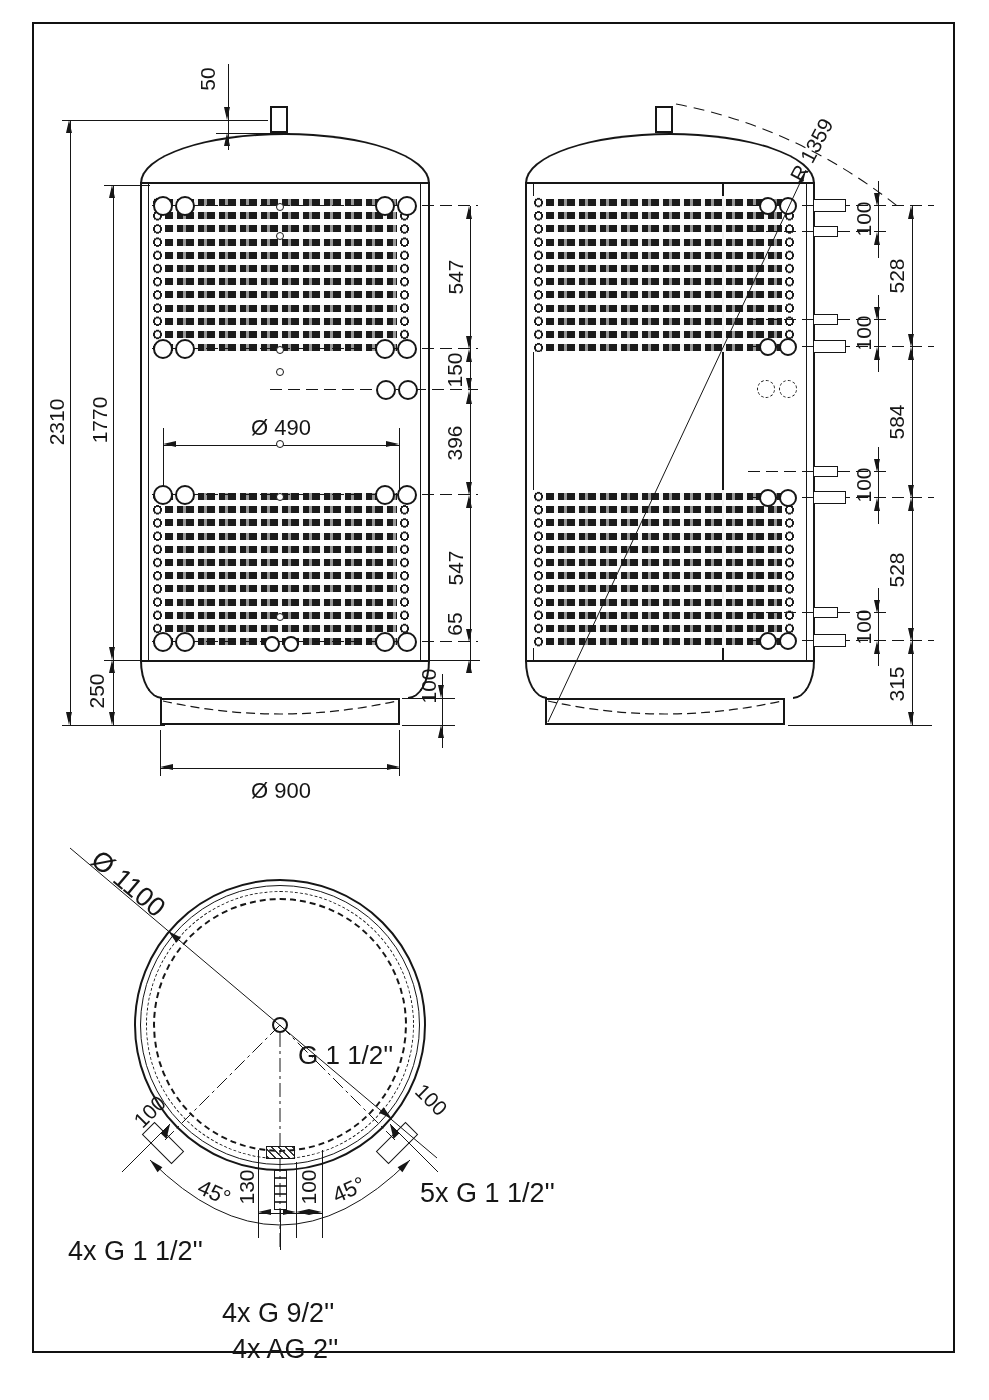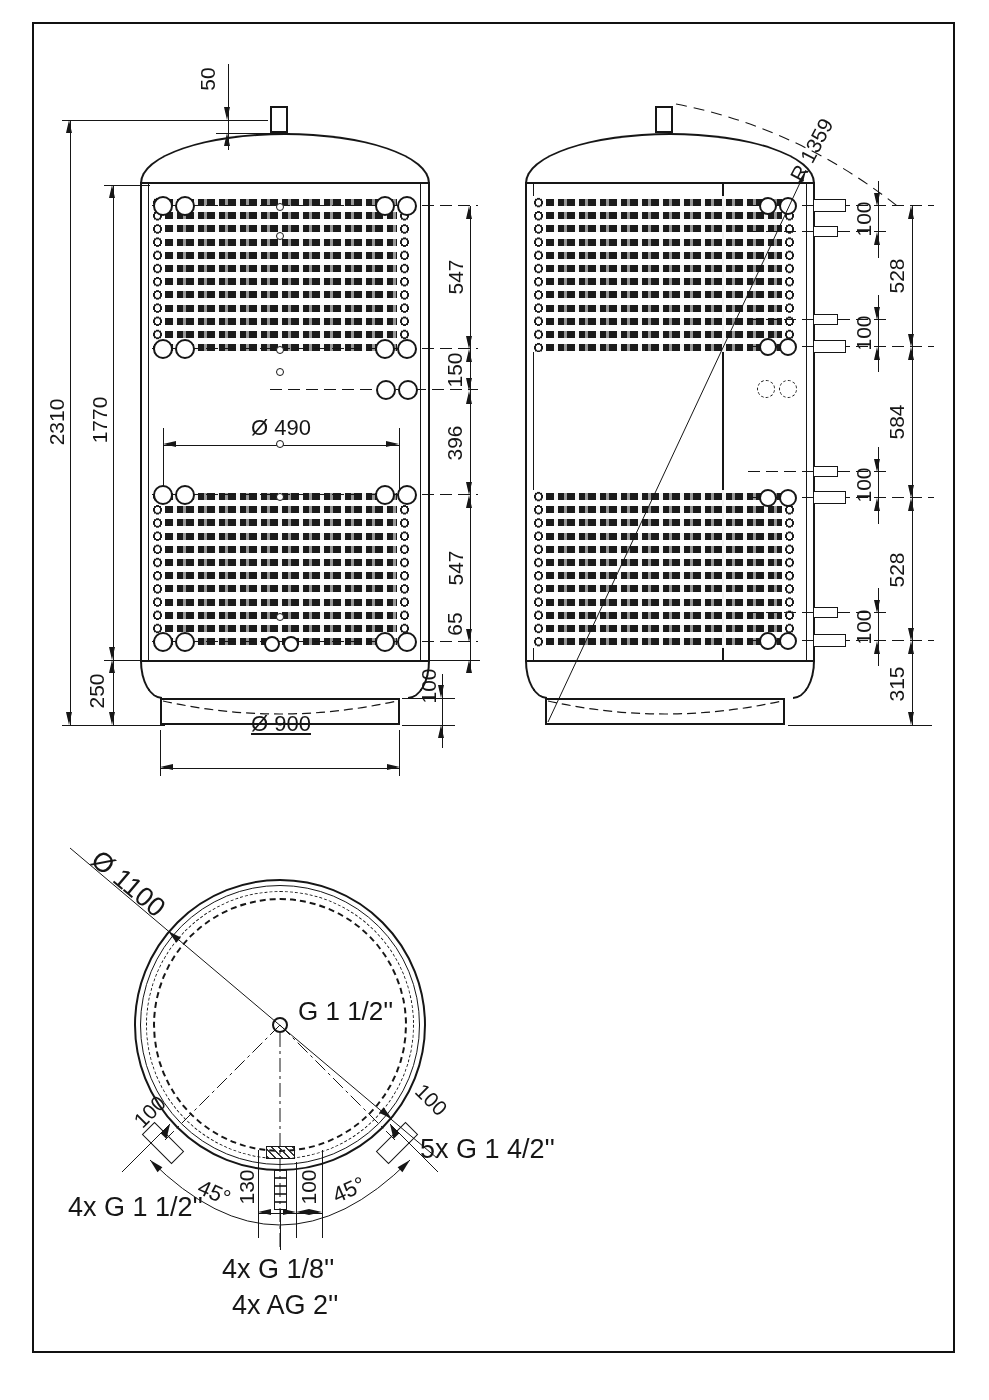--- a/index.html
+++ b/index.html
@@ -21,21 +21,21 @@
   .cd{border-style:dashed;border-width:1.5px;background:transparent;}
   .stub{position:absolute;border:1.8px solid #161616;background:#fff;box-sizing:border-box;z-index:5;}
   .ar{position:absolute;width:0;height:0;z-index:8;}
   .ar.up{border-left:3.6px solid transparent;border-right:3.6px solid transparent;border-bottom:13px solid #161616;}
   .ar.dn{border-left:3.6px solid transparent;border-right:3.6px solid transparent;border-top:13px solid #161616;}
   .ar.lf{border-top:3.6px solid transparent;border-bottom:3.6px solid transparent;border-right:13px solid #161616;}
   .ar.rt{border-top:3.6px solid transparent;border-bottom:3.6px solid transparent;border-left:13px solid #161616;}
   .dt{position:absolute;font-size:21px;white-space:nowrap;z-index:9;
       transform:translate(-50%,-50%) rotate(-90deg);}
   .dth{position:absolute;font-size:22px;white-space:nowrap;z-index:9;transform:translate(-50%,-50%);}
-  .lbl{position:absolute;font-size:27px;white-space:nowrap;z-index:9;}
+  .lbl{position:absolute;font-size:27px;white-space:nowrap;z-index:9;margin-top:44px;}
   .coil{position:absolute;z-index:3;
     background:
       repeating-linear-gradient(90deg,rgba(255,255,255,.95) 0 4px,rgba(255,255,255,0) 4px 21px),
       repeating-linear-gradient(90deg,transparent 0 10px,rgba(255,255,255,.55) 10px 13px,transparent 13px 21px),
       repeating-linear-gradient(180deg,transparent 0 3px,#1b1b1b 3px 10px,transparent 10px 13.2px);}
   .coil::before,.coil::after{content:"";position:absolute;top:0;bottom:0;width:15px;
       background-color:#fff;
       background-image:radial-gradient(circle at 7.5px 6.6px,transparent 0 2.6px,#1b1b1b 2.6px 4.5px,transparent 4.5px);
       background-size:15px 13.2px;background-repeat:repeat-y;}
   .coil::before{left:-2px;}
@@ -150,21 +150,21 @@
     <div class="hl" style="left:163px;top:445px;width:236px;"></div>
     <div class="ar lf" style="left:163px;top:441.4px;"></div>
     <div class="ar rt" style="left:386px;top:441.4px;"></div>
     <div class="dth" style="left:281px;top:428px;">Ø 490</div>
 
     <div class="vl" style="left:160px;top:730px;height:46px;"></div>
     <div class="vl" style="left:399px;top:730px;height:46px;"></div>
     <div class="hl" style="left:160px;top:768px;width:240px;"></div>
     <div class="ar lf" style="left:160px;top:764.4px;"></div>
     <div class="ar rt" style="left:387px;top:764.4px;"></div>
-    <div class="dth" style="left:281px;top:724px;text-decoration:underline;">Ø 900</div>
+    <div class="dth" style="left:281px;top:791px;">Ø 900</div>
   </div>
 
   <div>
     <div class="dome" style="left:525px;top:133px;width:290px;height:50px;"></div>
     <div class="box" style="left:525px;top:182px;width:290px;height:480px;z-index:4;"></div>
     <div class="vl" style="left:533px;top:184px;height:476px;"></div>
     <div class="vl" style="left:806px;top:184px;height:476px;"></div>
     <div class="vl" style="left:722px;top:184px;height:476px;width:1.5px;"></div>
     <div class="box" style="left:655px;top:106px;width:18px;height:27px;border-width:2px;"></div>
     <div class="skl" style="left:525px;top:660px;width:22px;height:39px;"></div>
@@ -262,23 +262,23 @@
     <div class="ar rt" style="left:309px;top:1209.4px;"></div>
     <div class="dt" style="left:247px;top:1187px;">130</div>
     <div class="dt" style="left:309px;top:1187px;">100</div>
 
     <div class="dth" style="left:128px;top:884px;font-size:27px;transform:translate(-50%,-50%) rotate(40deg);">Ø 1100</div>
     <div class="lbl" style="left:298px;top:996px;font-size:26px;">G 1 1/2''</div>
     <div class="dth" style="left:150px;top:1112px;font-size:21px;transform:translate(-50%,-50%) rotate(-45deg);">100</div>
     <div class="dth" style="left:431px;top:1100px;font-size:21px;transform:translate(-50%,-50%) rotate(45deg);">100</div>
     <div class="dth" style="left:214px;top:1193px;transform:translate(-50%,-50%) rotate(24deg);">45°</div>
     <div class="dth" style="left:349px;top:1190px;transform:translate(-50%,-50%) rotate(-24deg);">45°</div>
-    <div class="lbl" style="left:420px;top:1134px;">5x G 1 4/2''</div>
+    <div class="lbl" style="left:420px;top:1134px;">5x G 1 1/2''</div>
     <div class="lbl" style="left:68px;top:1192px;text-align:right;">4x G 1 1/2''</div>
-    <div class="lbl" style="left:222px;top:1254px;">4x G 1/8''</div>
+    <div class="lbl" style="left:222px;top:1254px;">4x G 9/2''</div>
     <div class="lbl" style="left:232px;top:1290px;">4x AG 2''</div>
   </div>
 
   <svg class="ovl" width="989" height="1400" viewBox="0 0 989 1400">
     <g stroke="#161616" fill="none">
 
       <path d="M163,701 Q280,727 397,701" stroke-width="1.2" stroke-dasharray="9 5"></path>
       <path d="M548,701 Q665,727 782,701" stroke-width="1.2" stroke-dasharray="9 5"></path>
 
       <path d="M676,104 Q800,128 901,209" stroke-width="1.1" stroke-dasharray="11 7"></path>

